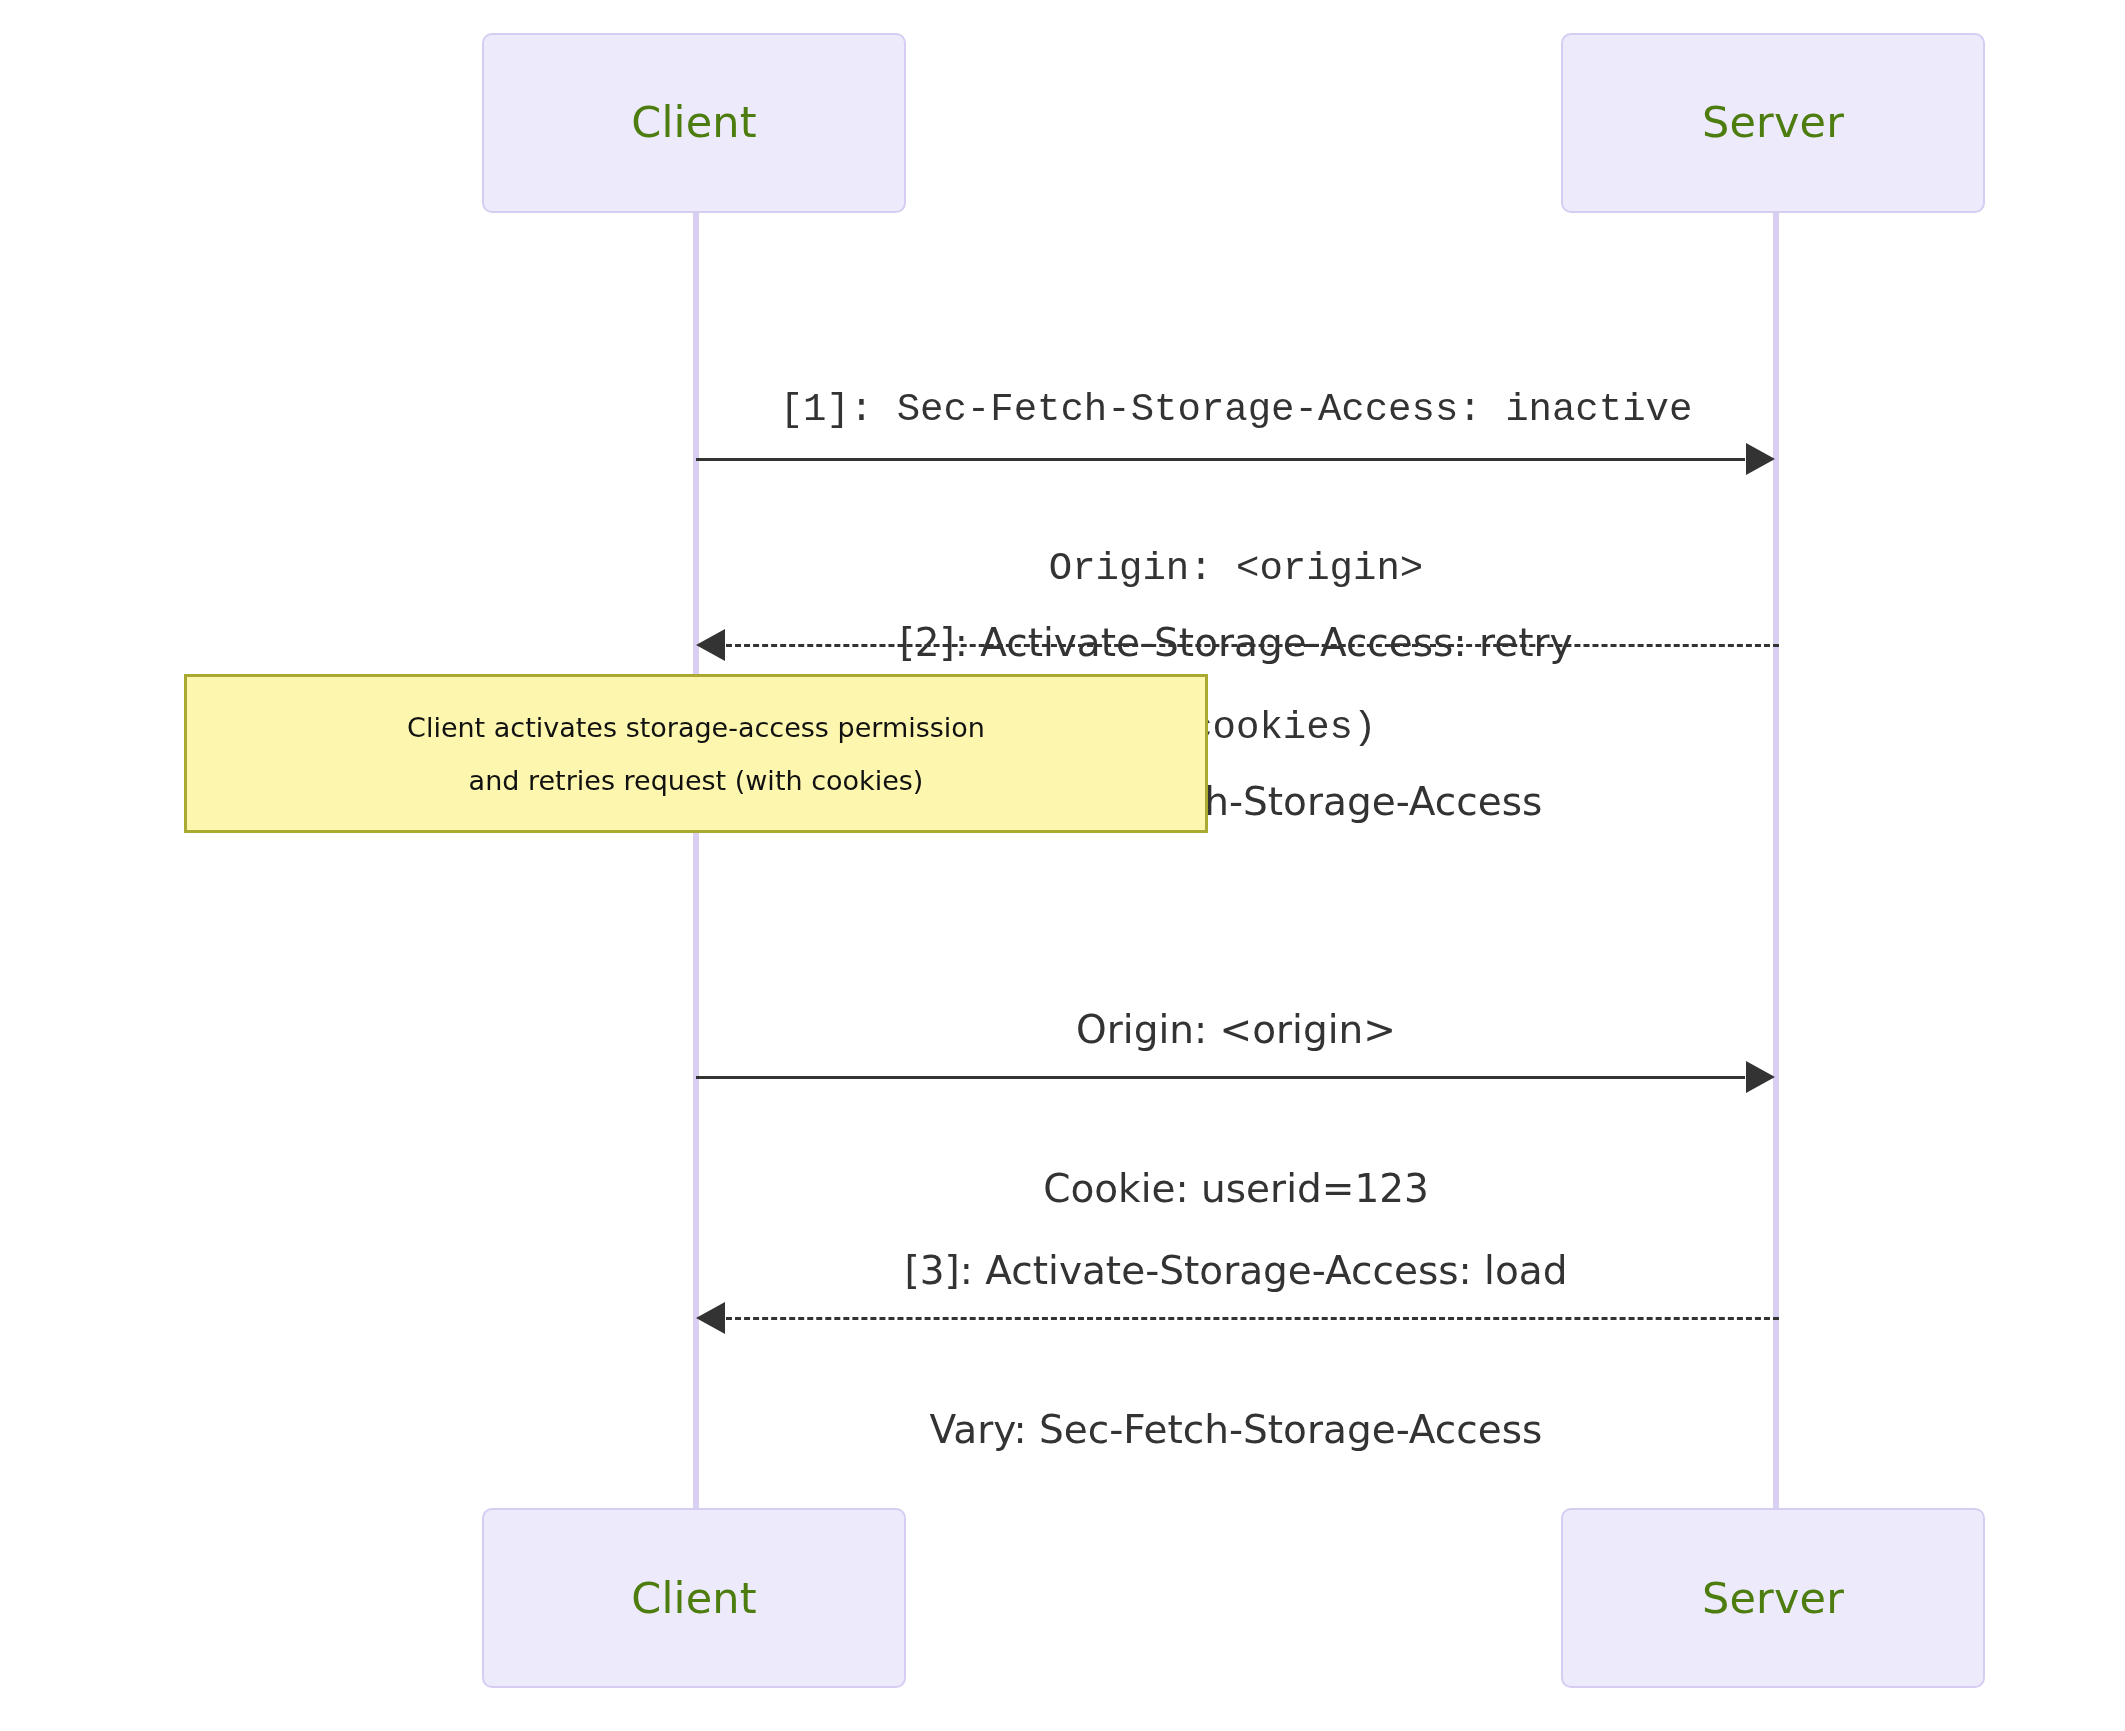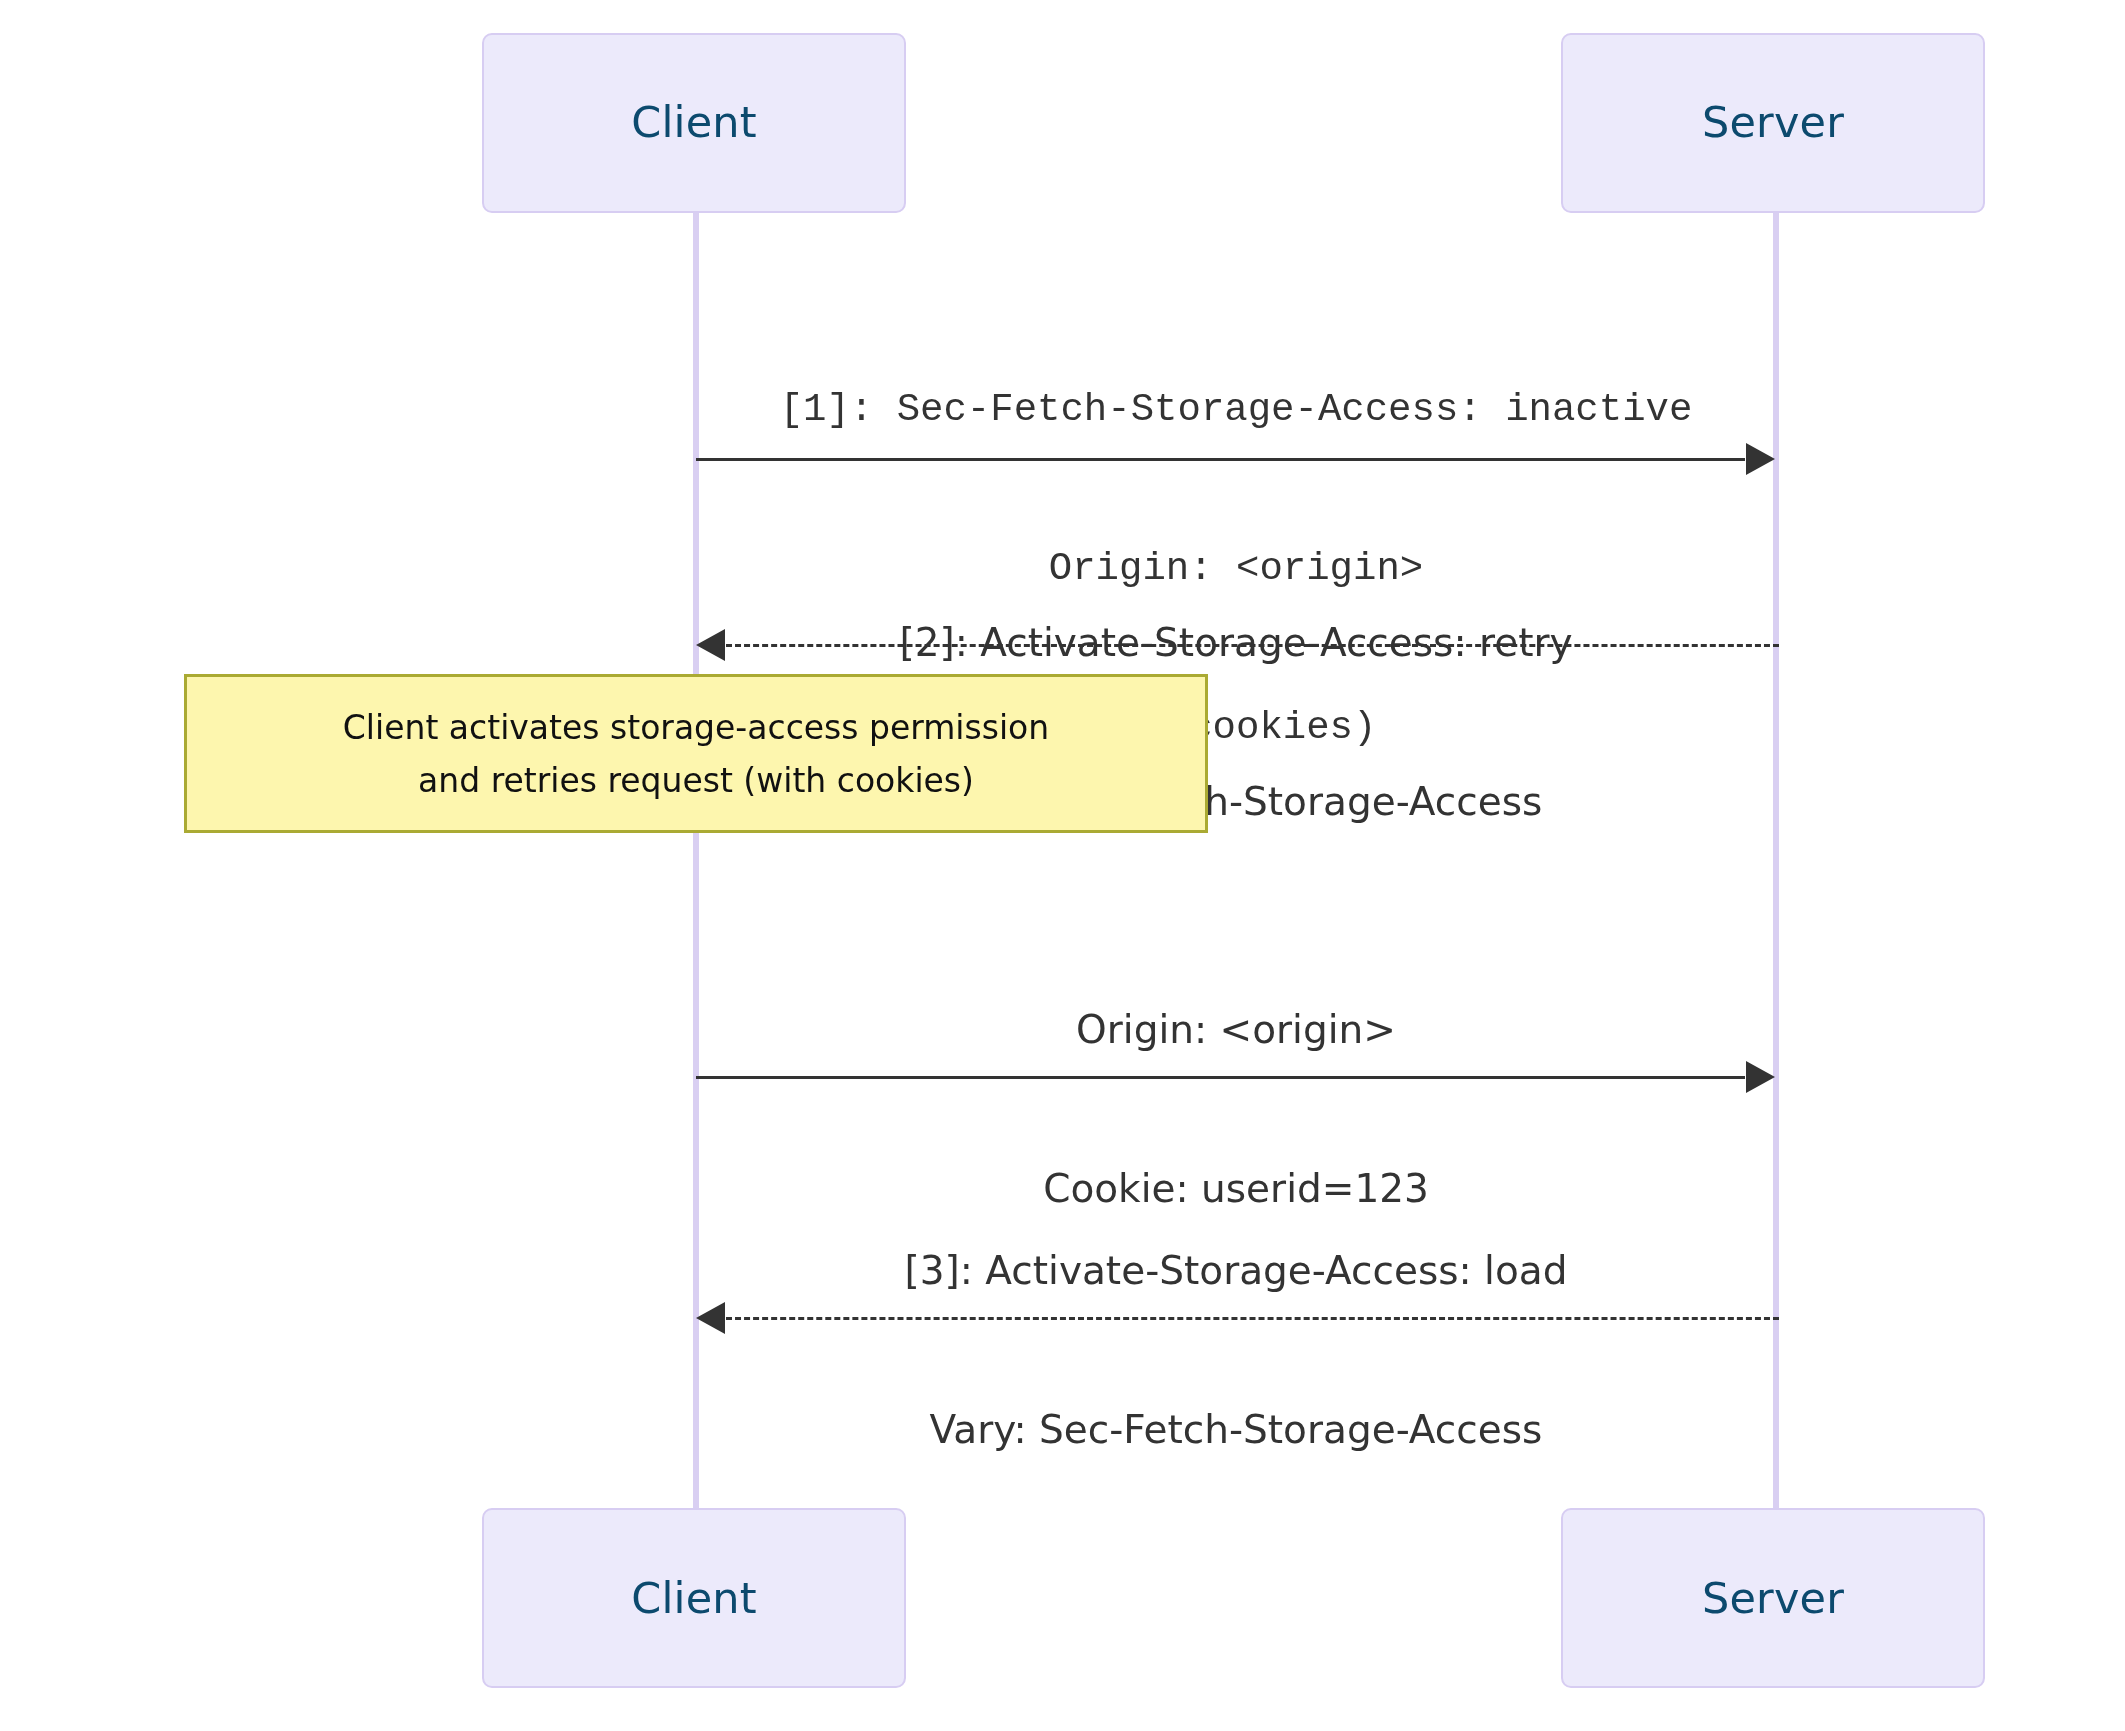--- a/index.html
+++ b/index.html
@@ -23,21 +23,21 @@
     box-sizing: border-box;
     background: #ECEAFB;
     border: 2px solid #D7CDF2;
     border-radius: 9.9px;
     display: flex;
     align-items: center;
     justify-content: center;
   }
   .participant .plabel {
     font-size: 43px;
-    color: #0c4a6e;
+    color: #4d7c0f;
     font-family: "DejaVu Sans", "Liberation Sans", sans-serif;
     line-height: 1;
     letter-spacing: 0.2px;
   }
   
   .lifeline {
     position: absolute;
     width: 5.9px;
     background: #D9CFF2;
   }
@@ -81,21 +81,21 @@
     position: absolute;
     box-sizing: border-box;
     background: #FDF6AE;
     border: 3px solid #AAAA33;
     display: flex;
     align-items: center;
     justify-content: center;
     text-align: center;
   }
   .note .ntext {
-    font-size: 33px;
+    font-size: 27px;
     line-height: 53px;
     color: #111111;
     white-space: pre-line;
     font-family: "DejaVu Sans", "Liberation Sans", sans-serif;
   }
 </style>
 </head>
 <body>
 
 <div id="canvas">

